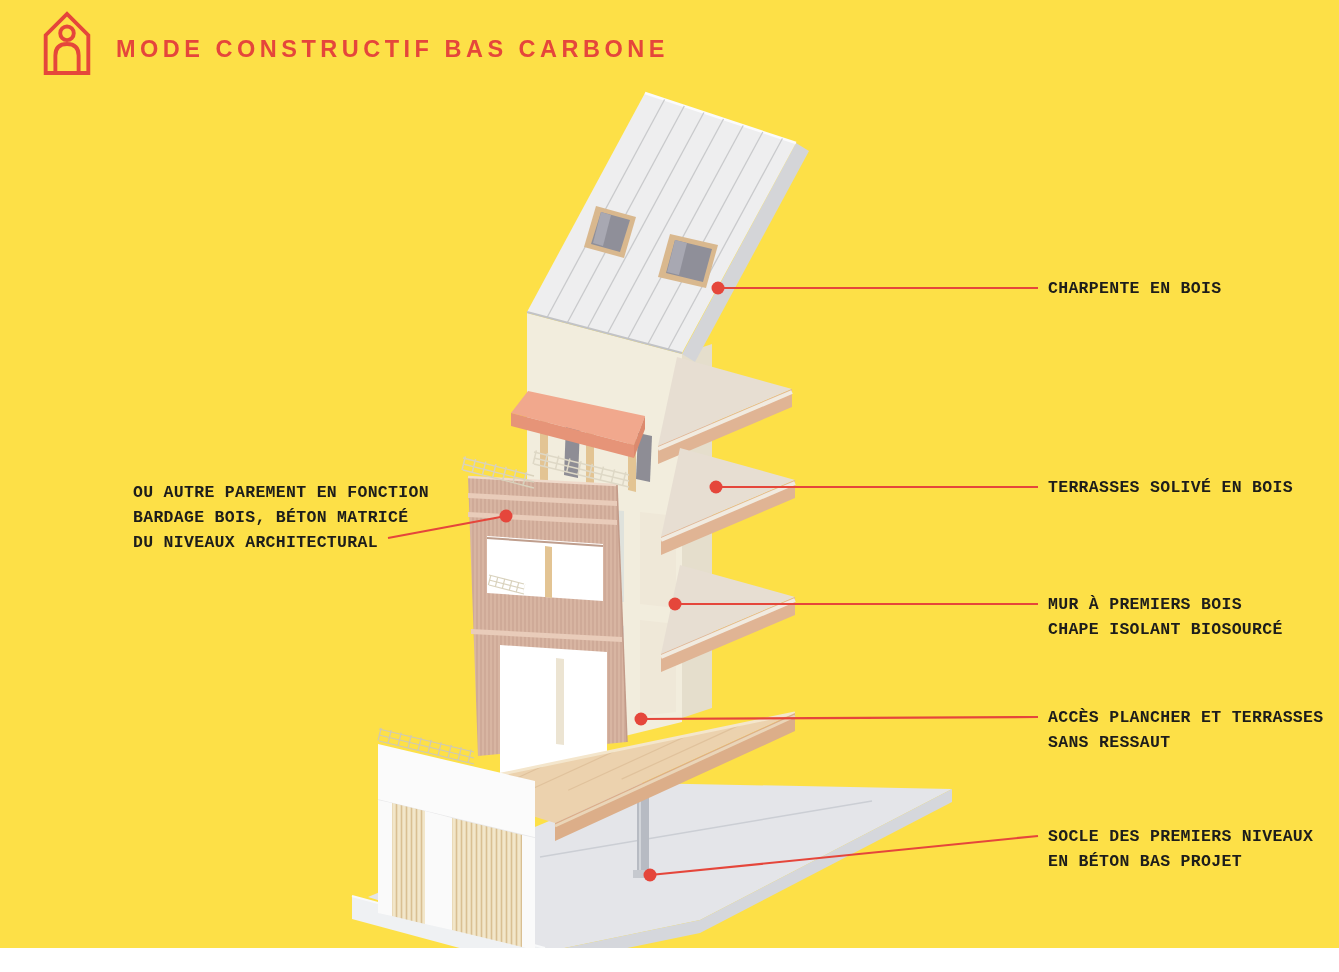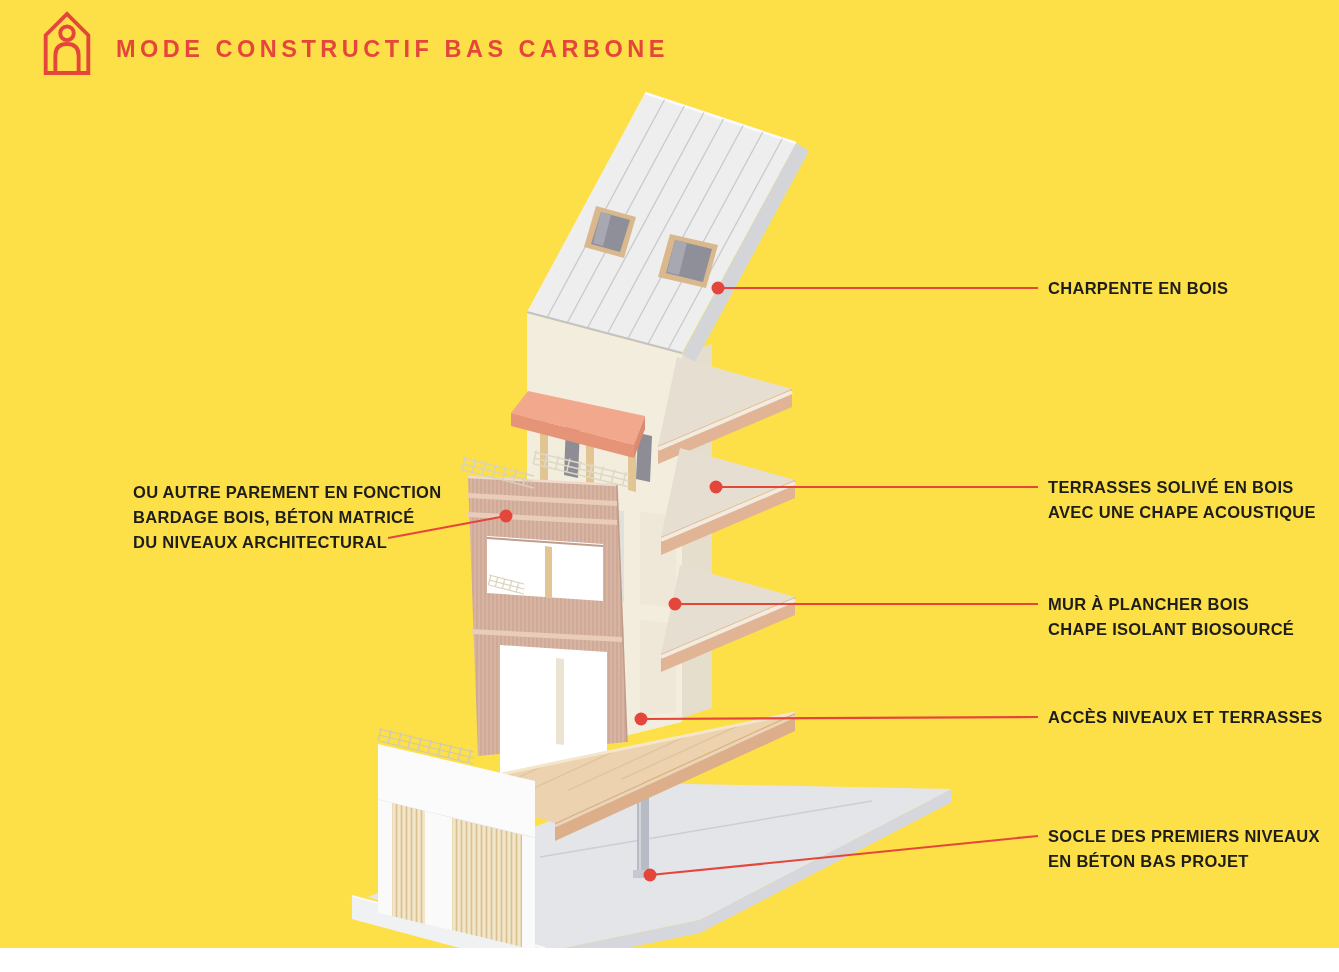--- a/index.html
+++ b/index.html
@@ -23,20 +23,21 @@
   }
   
   .label{
     position:absolute;
     color:#1D1D1B;
     font-size:16.5px;
     font-weight:700;
     letter-spacing:0.3px;
     line-height:25px;
     white-space:nowrap;
+    font-family:Liberation Mono, monospace;
   }
   .svg-layer{position:absolute;left:0;top:0;}
 </style>
 </head>
 <body>
 
 <div id="stage">
 
   <div id="header">
     <svg id="house-icon" viewBox="0 0 64 70">
@@ -251,30 +252,30 @@
       </g>
     </g>
   </svg>
 
   <div class="label" style="left:1048px;top:276px">
     <div>CHARPENTE EN BOIS</div>
   </div>
 
   <div class="label" style="left:1048px;top:475px">
     <div>TERRASSES SOLIVÉ EN BOIS</div>
-    <div>AVEC UNE CHAPE ACOUSTIQUE</div>
   </div>
 
   <div class="label" style="left:1048px;top:592px">
-    <div>MUR À PLANCHER BOIS</div>
+    <div>MUR À PREMIERS BOIS</div>
     <div>CHAPE ISOLANT BIOSOURCÉ</div>
   </div>
 
   <div class="label" style="left:1048px;top:705px">
-    <div>ACCÈS NIVEAUX ET TERRASSES</div>
+    <div>ACCÈS PLANCHER ET TERRASSES</div>
+    <div>SANS RESSAUT</div>
   </div>
 
   <div class="label" style="left:1048px;top:824px">
     <div>SOCLE DES PREMIERS NIVEAUX</div>
     <div>EN BÉTON BAS PROJET</div>
   </div>
 
   <div class="label" style="left:133px;top:480px">
     <div>OU AUTRE PAREMENT EN FONCTION</div>
     <div>BARDAGE BOIS, BÉTON MATRICÉ</div>

